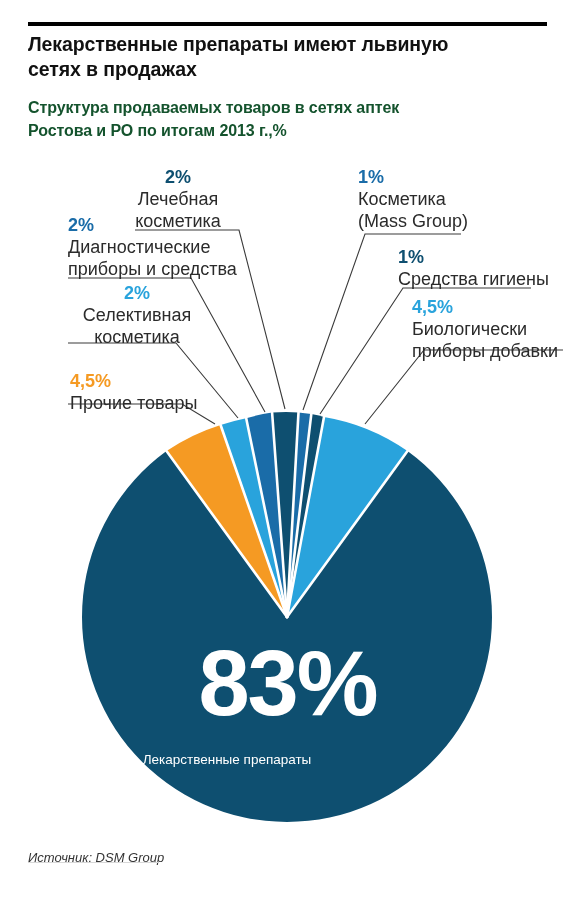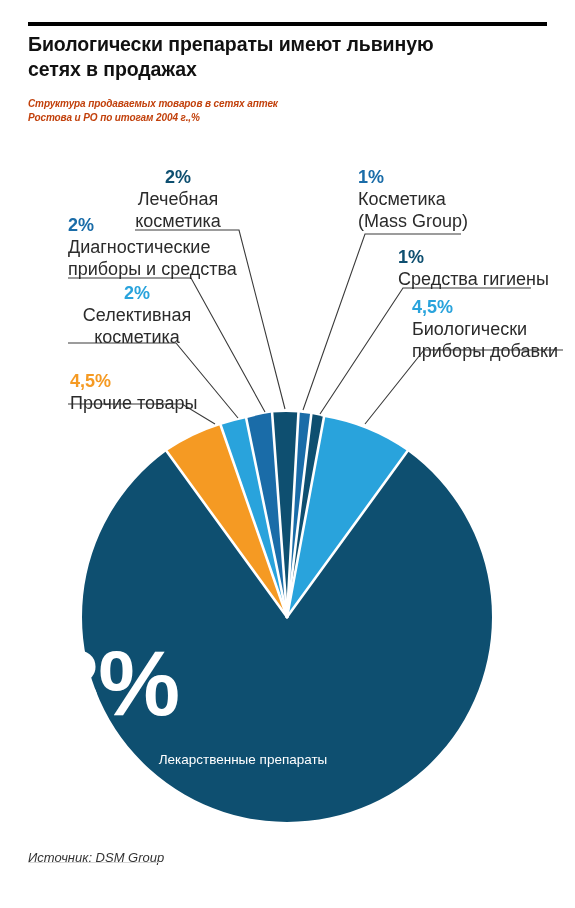--- a/index.html
+++ b/index.html
@@ -18,22 +18,22 @@
     position:absolute; left:28px; top:22px;
     width:519px; height:4px; background:#000000;
   }
   .title {
     position:absolute; left:28px; top:32px; width:500px;
     font-size:19.5px; font-weight:bold; color:#111111;
     line-height:1.26; letter-spacing:-0.1px;
   }
   .subtitle {
     position:absolute; left:28px; top:97px; width:500px;
-    font-size:10px; font-weight:bold; color:#c2410c;
-    line-height:1.42; letter-spacing:-0.1px;font-style:italic;
+    font-size:16px; font-weight:bold; color:#14532d;
+    line-height:1.42; letter-spacing:-0.1px;
   }
 
   
   .pie-svg { position:absolute; left:0; top:0; }
 
   
   .callout { position:absolute; }
   .callout .pct {
     font-size:18px; font-weight:bold; line-height:1.05;
     margin:0 0 1px 0; white-space:nowrap;
@@ -47,55 +47,55 @@
   .c-diagnost     { left:68px;  top:216px; text-align:left;   width:180px; }
   .c-selekt       { left:78px;  top:284px; text-align:center; width:118px; }
   .c-prochie      { left:70px;  top:372px; text-align:left;   width:150px; }
   .c-mass         { left:358px; top:168px; text-align:left;   width:150px; }
   .c-gigiena      { left:398px; top:248px; text-align:left;   width:150px; }
   .c-bad          { left:412px; top:298px; text-align:left;   width:155px; }
 
   
   .center-num {
     position:absolute; left:0; width:575px; top:640px;
-    color:#ffffff;
+    text-align:center; color:#ffffff;
     font-size:92px; font-weight:bold; line-height:0.95;
     letter-spacing:-2px;
   }
   .center-sub {
     position:absolute; left:0; width:454px; top:752px;
     text-align:center; color:#ffffff;
-    font-size:13.5px; line-height:1.2;padding-left:16px;
+    font-size:13.5px; line-height:1.2;
   }
 
   
   .source {
     position:absolute; left:28px; top:838px;
     font-size:13px; font-style:italic; color:#333333;margin-top:12px;
   }
   .bottom-rule {
     position:absolute; left:28px; top:862px;
     width:130px; height:1px; background:#d8d8d8;
   }
 </style>
 </head>
 <body>
 
 <div class="canvas">
 
   <div class="top-rule"></div>
 
   <div class="title">
-    <div>Биологически препараты имеют львиную</div>
+    <div>Лекарственные препараты имеют львиную</div>
     <div>сетях в продажах</div>
   </div>
 
   <div class="subtitle">
     <div>Структура продаваемых товаров в сетях аптек</div>
-    <div>Ростова и  РО по итогам 2004 г.,%</div>
+    <div>Ростова и  РО по итогам 2013 г.,%</div>
   </div>
 
   <svg class="pie-svg" width="575" height="908" viewBox="0 0 575 908">
 
     <g>
 
       <path fill="#0e4f70" d="M 287 617 L 407.5 451.1 A 205 205 0 1 1 166.5 451.1 Z"></path>
 
       <path fill="#f59a23" d="M 287 617 L 166.5 451.1 A 205 205 0 0 1 220.6 425.0 Z"></path>
 

